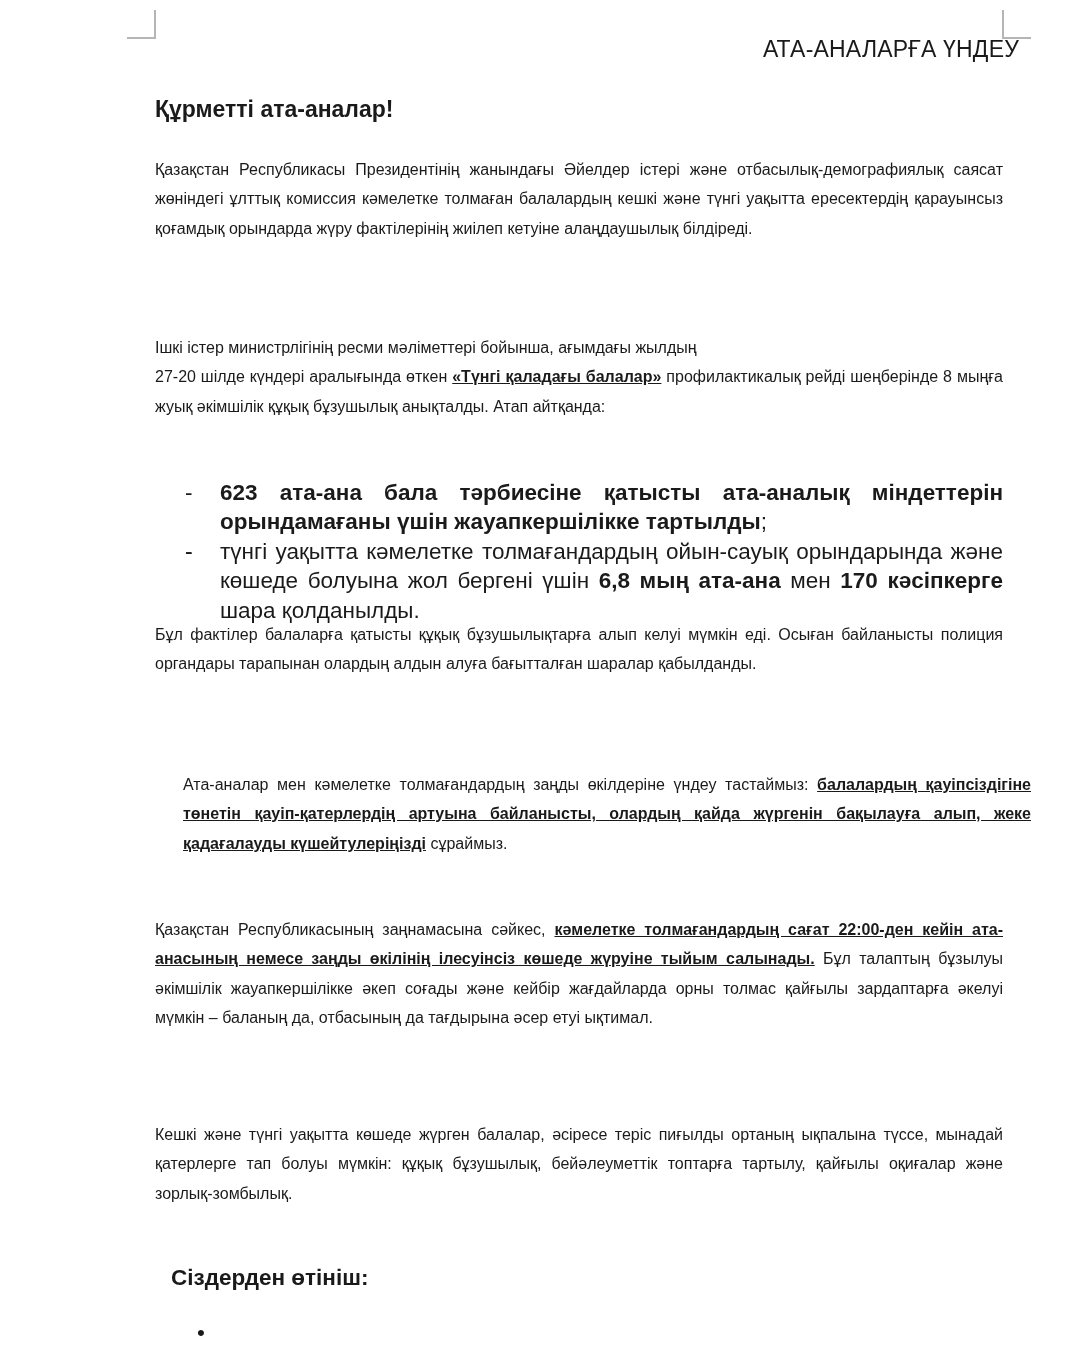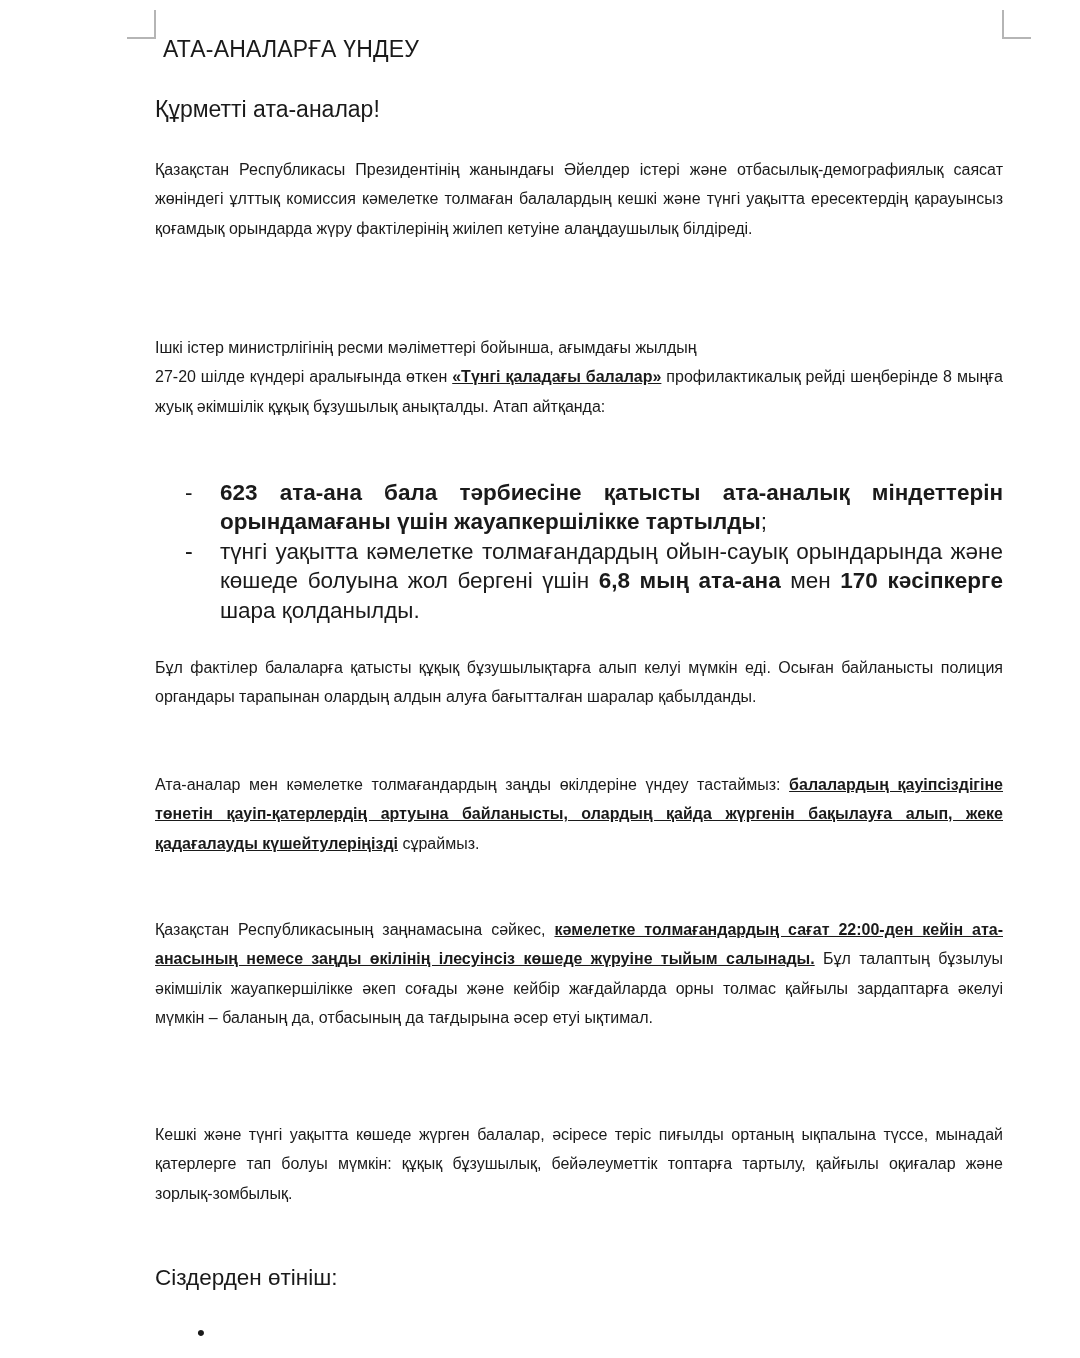--- a/index.html
+++ b/index.html
@@ -2,36 +2,36 @@
 <html><head>
 <meta charset="utf-8">
 <style>
   html, body { margin: 0; padding: 0; background: #ffffff; }
   body { width: 1080px; height: 1358px; overflow: hidden; position: relative;
          font-family: "Liberation Sans", "DejaVu Sans", sans-serif; color: #1a1a1a; }
   .corner { position: absolute; width: 27px; height: 27px; border-color: #b5b5b5; border-style: solid; border-width: 0; }
   .corner.left { left: 127px; top: 10px; border-right-width: 2px; border-bottom-width: 2px; }
   .corner.right { left: 1002px; top: 10px; border-left-width: 2px; border-bottom-width: 2px; }
   .page { position: absolute; left: 155px; top: 0; width: 848px; }
-  .title { position: absolute; top: 36px; left: 8px; width: 848px; text-align: left;
+  .title { position: absolute; top: 36px; left: 16px; width: 848px; text-align: right;
            font-size: 23px; letter-spacing: 0.2px; }
-  .greeting { position: absolute; top: 96px; left: 0; font-size: 23px; font-weight: normal; }
+  .greeting { position: absolute; top: 96px; left: 0; font-size: 23px; font-weight: bold; }
   .para { position: absolute; left: 0; width: 848px; font-size: 16px; line-height: 29.4px;
           text-align: justify; }
   .para b { font-weight: bold; text-decoration: underline; }
   .last-line-left { text-align-last: left; }
   .dash-list { position: absolute; left: 0; width: 848px; margin: 0; padding: 0; list-style: none;
                font-size: 22.5px; line-height: 29.4px; }
   .dash-list li { position: relative; padding-left: 65px; text-align: justify; }
   .dash-list li .marker { position: absolute; left: 30px; top: 0; }
   .bullet-list { position: absolute; left: 0; top: 1318px; width: 848px; margin: 0; padding: 0; list-style: none;
                  font-size: 22.5px; line-height: 29.4px; }
   .bullet-list li { position: relative; padding-left: 65px; text-align: justify; text-align-last: justify; }
   .bullet-list li .marker { position: absolute; left: 42px; top: 0; }
-  .subhead { position: absolute; left: 0; top: 1265px; font-size: 22.5px; font-weight: normal; }
+  .subhead { position: absolute; left: 16px; top: 1265px; font-size: 22.5px; font-weight: bold; }
 </style>
 </head>
 <body>
 
 <div class="corner left"></div>
 <div class="corner right"></div>
 
 <div class="page">
 
   <div class="title">АТА-АНАЛАРҒА ҮНДЕУ</div>
@@ -52,23 +52,23 @@
     </li>
     <li style="text-align-last:left;">
       <span class="marker">-</span>
     </li>
     <li style="text-align-last:left;">
       <span class="marker">-</span>
       <span>түнгі уақытта кәмелетке толмағандардың ойын-сауық орындарында және көшеде болуына жол бергені үшін </span><b>6,8 мың ата-ана</b><span> мен </span><b>170 кәсіпкерге</b><span> шара қолданылды.</span>
     </li>
   </ul>
 
-  <div class="para last-line-left" style="top:653px;">Бұл фактілер балаларға қатысты құқық бұзушылықтарға алып келуі мүмкін еді. Осыған байланысты полиция органдары тарапынан олардың алдын алуға бағытталған шаралар қабылданды.</div>
+  <div class="para last-line-left" style="top:620px;">Бұл фактілер балаларға қатысты құқық бұзушылықтарға алып келуі мүмкін еді. Осыған байланысты полиция органдары тарапынан олардың алдын алуға бағытталған шаралар қабылданды.</div>
 
-  <div class="para last-line-left" style="top:770px;"><span>Ата-аналар мен кәмелетке толмағандардың заңды өкілдеріне үндеу тастаймыз: </span><b>балалардың қауіпсіздігіне төнетін қауіп-қатерлердің артуына байланысты, олардың қайда жүргенін бақылауға алып, жеке қадағалауды күшейтулеріңізді</b><span> сұраймыз.</span></div>
+  <div class="para last-line-left" style="top:770px;margin-left:28px;"><span>Ата-аналар мен кәмелетке толмағандардың заңды өкілдеріне үндеу тастаймыз: </span><b>балалардың қауіпсіздігіне төнетін қауіп-қатерлердің артуына байланысты, олардың қайда жүргенін бақылауға алып, жеке қадағалауды күшейтулеріңізді</b><span> сұраймыз.</span></div>
 
   <div class="para last-line-left" style="top:915px;"><span>Қазақстан Республикасының заңнамасына сәйкес, </span><b>кәмелетке толмағандардың сағат 22:00-ден кейін ата-анасының немесе заңды өкілінің ілесуінсіз көшеде жүруіне тыйым салынады.</b><span> Бұл талаптың бұзылуы әкімшілік жауапкершілікке әкеп соғады және кейбір жағдайларда орны толмас қайғылы зардаптарға әкелуі мүмкін – баланың да, отбасының да тағдырына әсер етуі ықтимал.</span></div>
 
   <div class="para last-line-left" style="top:1120px;">Кешкі және түнгі уақытта көшеде жүрген балалар, әсіресе теріс пиғылды ортаның ықпалына түссе, мынадай қатерлерге тап болуы мүмкін: құқық бұзушылық, бейәлеуметтік топтарға тартылу, қайғылы оқиғалар және зорлық-зомбылық.</div>
 
   <div class="subhead">Сіздерден өтініш:</div>
 
   <ul class="bullet-list">
     <li>
       <span class="marker">•</span>

